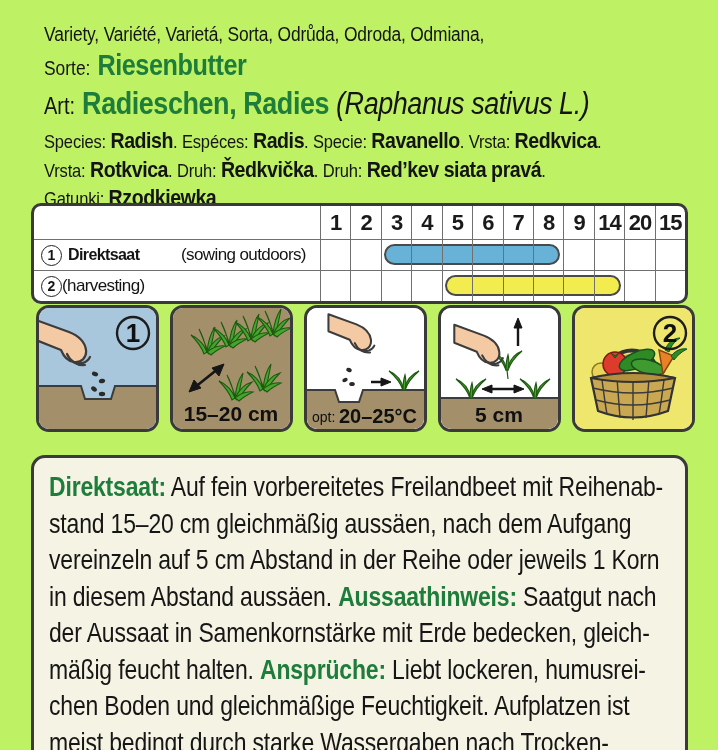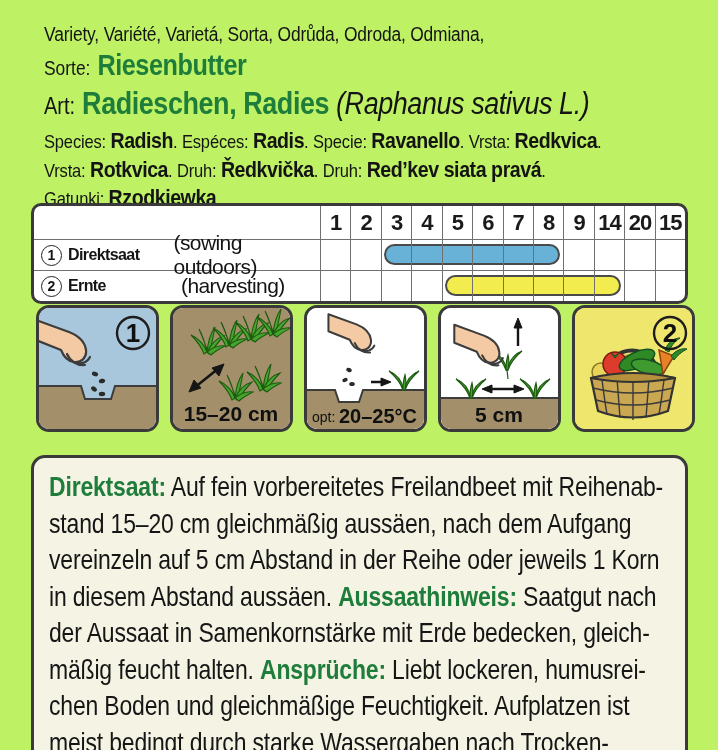--- a/index.html
+++ b/index.html
@@ -28,21 +28,21 @@
   .cal-months{flex:1;display:flex;}
   .mcell{flex:1;border-left:1.6px solid #707070;box-sizing:border-box;}
   .mhead{display:flex;align-items:center;justify-content:center;font-weight:bold;font-size:22px;
          letter-spacing:-1px;color:#1a1a1a;}
   .cal-row{display:flex;height:30px;border-top:1.6px solid #707070;}
   .row-label{width:286px;display:flex;align-items:center;padding-left:7px;box-sizing:border-box;}
   .circle-num{flex:0 0 auto;width:21px;height:21px;border:1.7px solid #222;border-radius:50%;
               display:flex;align-items:center;justify-content:center;font-size:14px;font-weight:bold;
               box-sizing:border-box;background:#fff;}
   .row-name{font-weight:bold;font-size:16px;letter-spacing:-0.6px;margin-left:6px;width:113px;}
-  .row-desc{font-size:21px;letter-spacing:-0.6px;}
+  .row-desc{font-size:17px;letter-spacing:-0.6px;}
   .row-months{flex:1;display:flex;position:relative;}
   .row-months .mcell{position:relative;z-index:2;}
   .bar{position:absolute;top:4px;height:21px;border:2.4px solid #4a4a4a;border-radius:10.5px;
        box-sizing:border-box;z-index:1;}
 
   
   .pictos{position:absolute;left:36px;top:305px;display:flex;gap:11px;}
   .panel{width:123px;height:127px;border:3px solid #3a3a3a;border-radius:13px;overflow:hidden;
          box-sizing:border-box;background:#fff;}
   .panel svg{display:block;}
@@ -114,21 +114,20 @@
             <div class="mcell"></div>
             <div class="mcell"></div>
             <div class="mcell"></div>
             <div class="mcell"></div>
             <div class="bar" style="left: calc(16.6667% + 3px); width: calc(50% - 6px); background: rgb(104, 178, 216);"></div>
           </div>
         </div>
         <div class="cal-row">
           <div class="row-label">
             <span class="circle-num">2</span>
-            <span class="row-name">Ernte</span>
             <span class="row-desc">(harvesting)</span>
           </div>
           <div class="row-months">
             <div class="mcell"></div>
             <div class="mcell"></div>
             <div class="mcell"></div>
             <div class="mcell"></div>
             <div class="mcell"></div>
             <div class="mcell"></div>
             <div class="mcell"></div>

